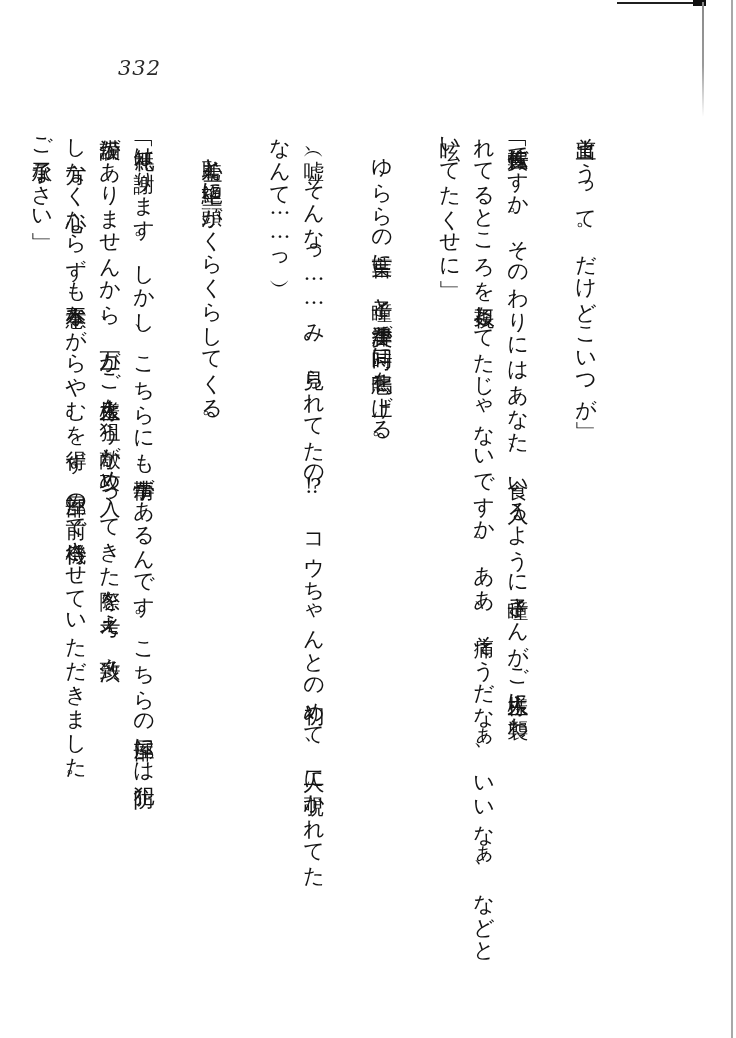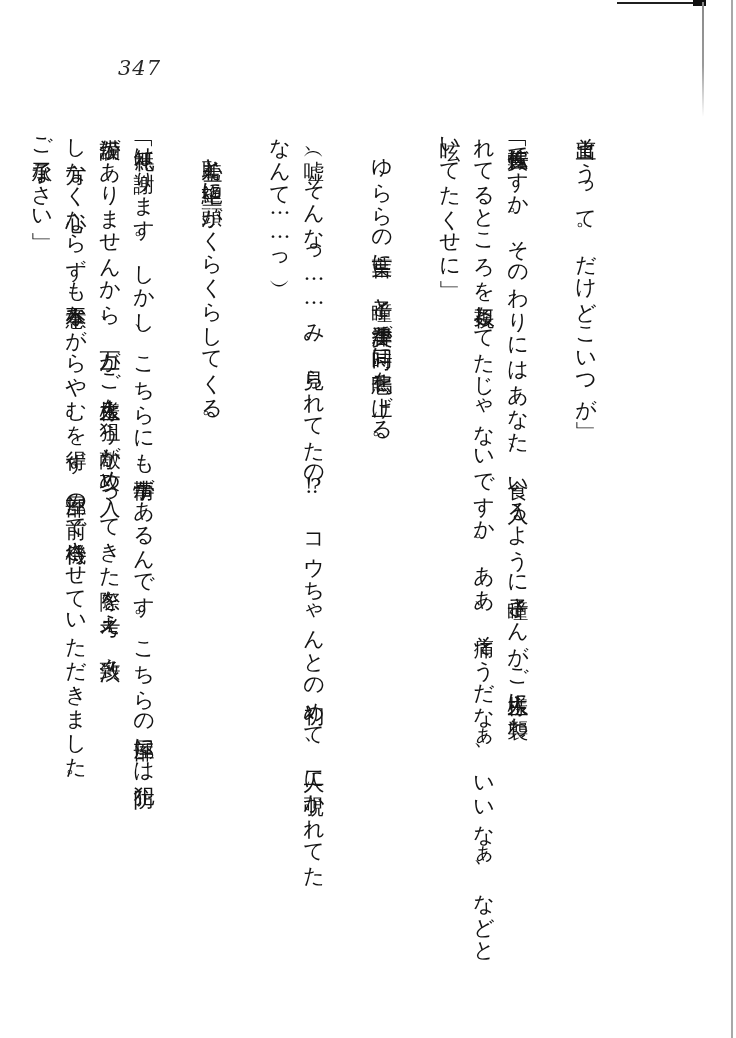--- a/index.html
+++ b/index.html
@@ -77,21 +77,21 @@
     width: 2px;
     height: 1038px;
     background: #a8a8a8;
   }
 </style>
 </head>
 <body>
 
 <div class="page">
 
-  <div class="page-number">347</div>
+  <div class="page-number">332</div>
 
   <div class="text-block">
     <p>出直そうって。だけどこいつが」</p>
     <p class="indent-half">「責任転嫁ですか。そのわりにはあなた、食い入るように瞳子さんがご主人様に襲わ
 れてるところを視姦してたじゃないですか。ああ、痛そうだなぁ、いいなぁ、などと
 呟いてたくせに」</p>
     <p class="indent-full">ゆららの言葉に、瞳子と香津美が同時に悲鳴を上げる。</p>
     <p class="indent-full">（嘘、そんなっ……み、見られてたの⁉　コウちゃんとの初めて、二人に覗かれてた
 なんて……っ）</p>
     <p class="indent-full">羞恥と絶望に頭がくらくらしてくる。</p>

